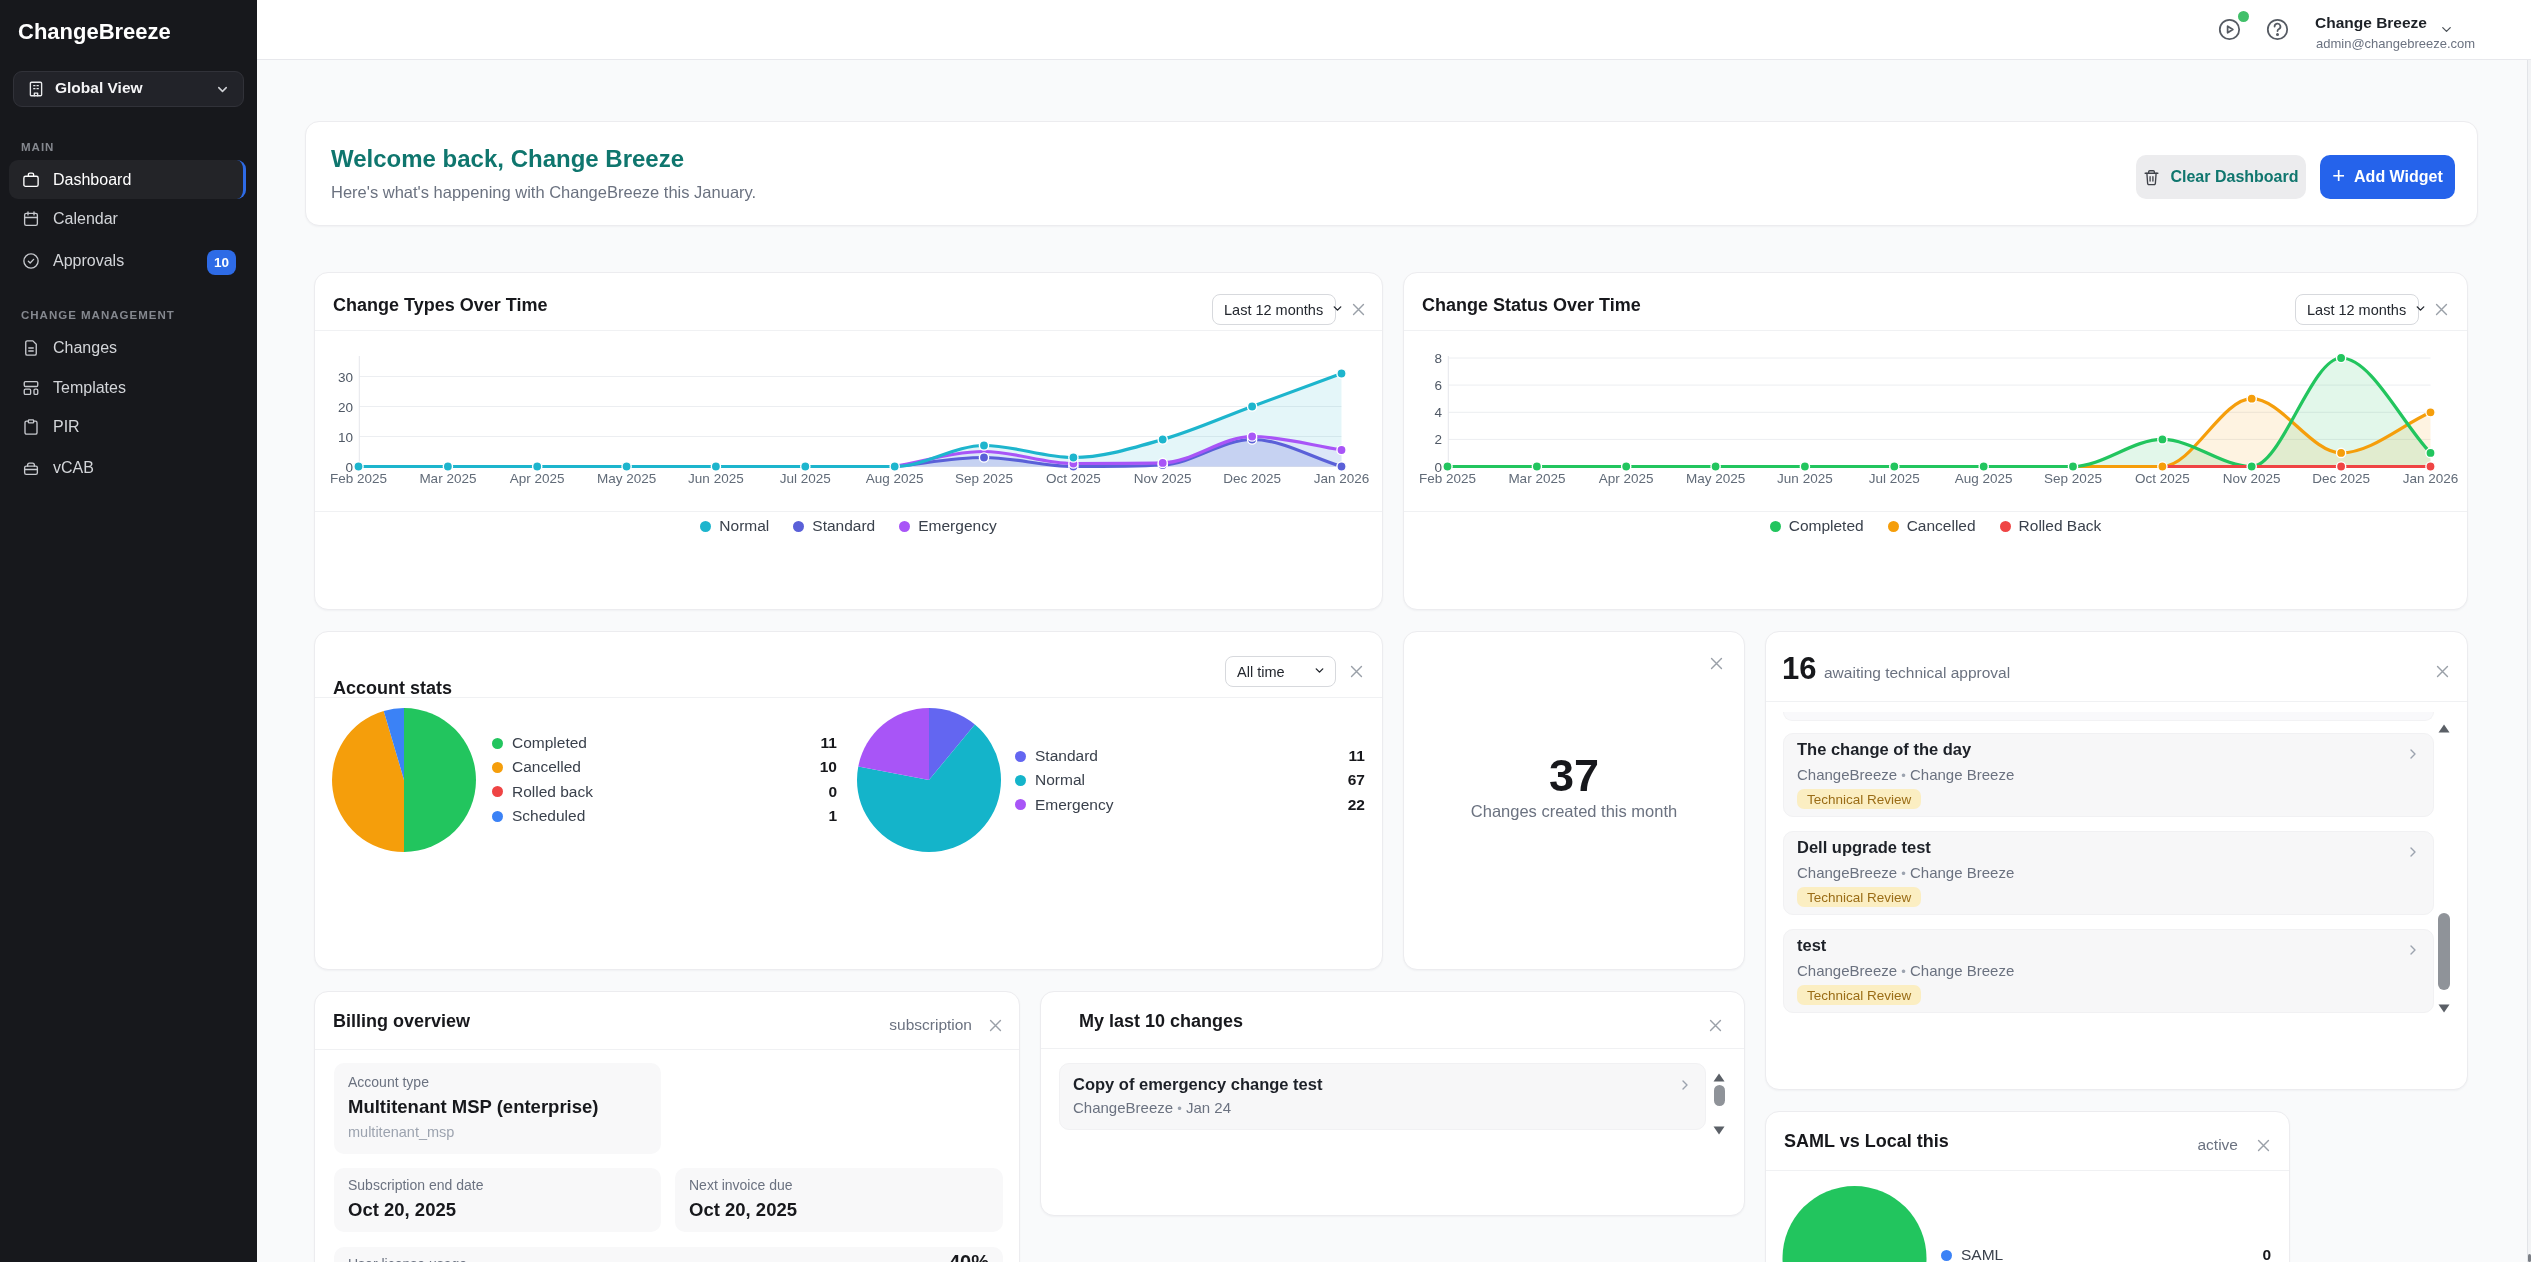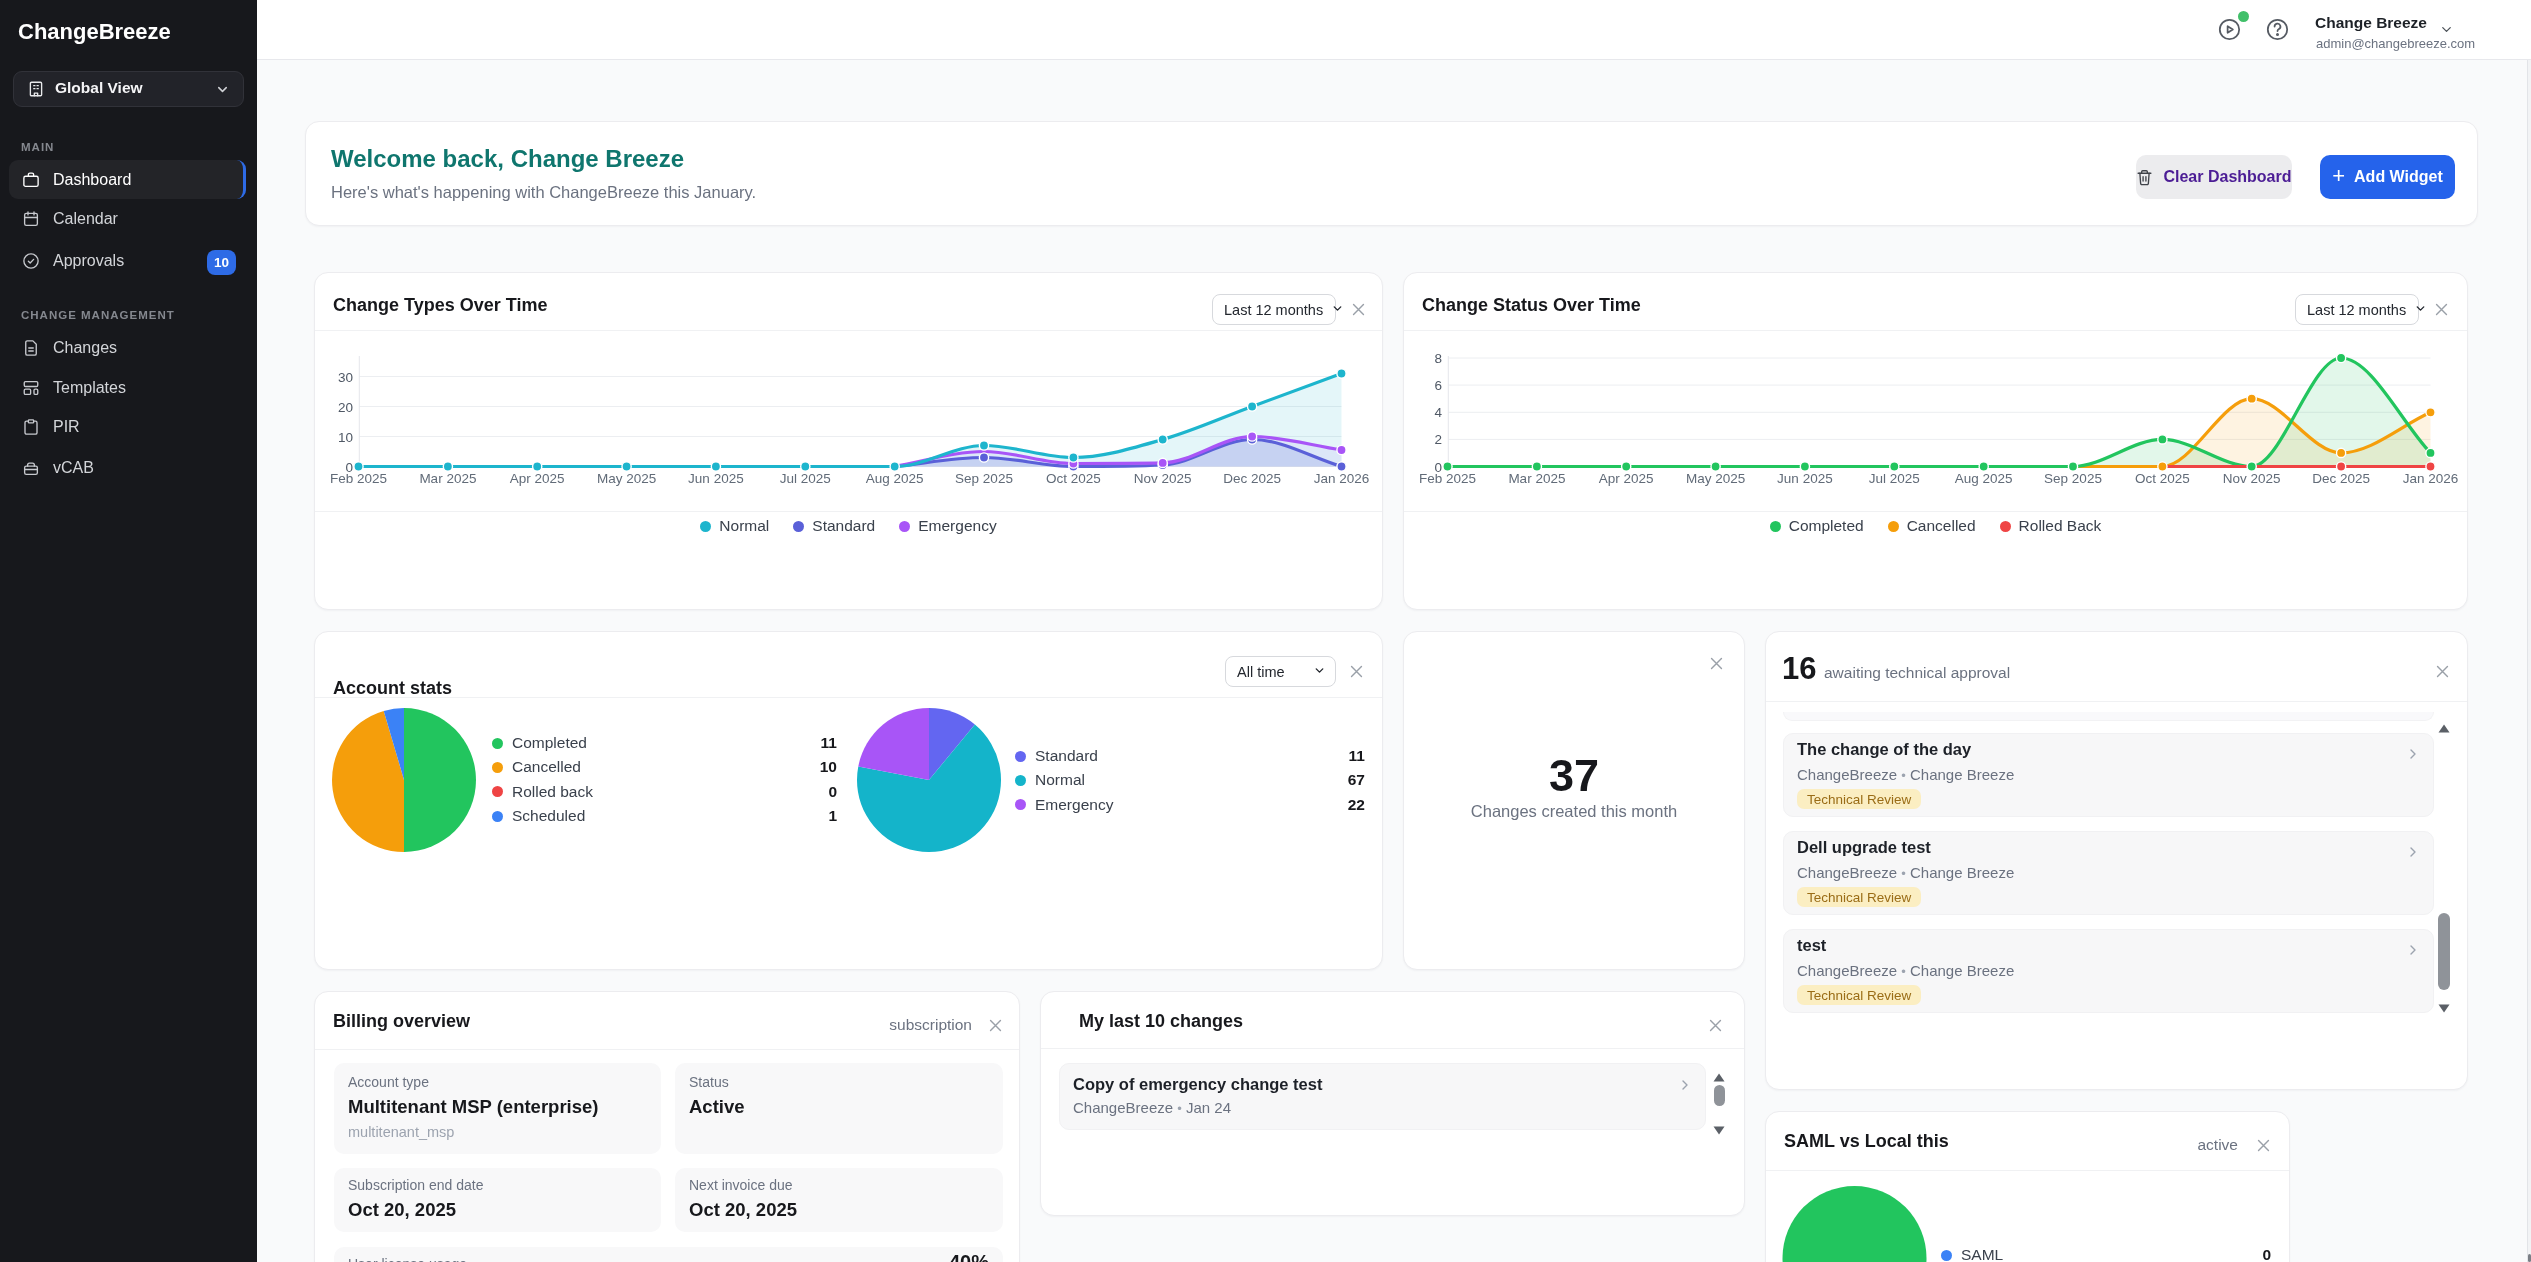--- a/index.html
+++ b/index.html
@@ -90,21 +90,21 @@
         <path d="M15.5 4.2H18a2 2 0 0 1 2 2v13.3a2 2 0 0 1-2 2H6a2 2 0 0 1-2-2V6.2a2 2 0 0 1 2-2h2.5"></path>
       </svg>PIR</div>
 <div class="sideitem" style="top:448px;"><svg class="nicon" viewBox="0 0 24 24" fill="none" stroke="#c7c9ce" stroke-width="1.8" stroke-linecap="round" stroke-linejoin="round">
         <rect x="3.5" y="9.5" width="17" height="11" rx="2.2"></rect>
         <path d="M7.5 9.5V8a2.5 2.5 0 0 1 2.5-2.5h4A2.5 2.5 0 0 1 16.5 8v1.5M3.5 14h17"></path>
       </svg>vCAB</div>
 
 <div class="card" style="left:305px;top:121px;width:2173px;height:105px;">
   <div class="abs" style="left:25px;top:23px;font-size:24px;font-weight:bold;color:#0f766e;">Welcome back, Change Breeze</div>
   <div class="abs" style="left:25px;top:61px;font-size:16.5px;color:#6b7280;">Here's what's happening with ChangeBreeze this January.</div>
-  <div class="abs" style="left:1830px;top:33px;width:156px;height:44px;background:#ececee;border-radius:10px;display:flex;align-items:center;justify-content:center;gap:10px;font-size:16px;font-weight:bold;color:#4c1d95;"><svg width="17" height="17" viewBox="0 0 24 24" fill="none" stroke="#3f4249" stroke-width="1.9" stroke-linecap="round" stroke-linejoin="round">
+  <div class="abs" style="left:1830px;top:33px;width:170px;height:44px;background:#ececee;border-radius:10px;display:flex;align-items:center;justify-content:center;gap:10px;font-size:16px;font-weight:bold;color:#0f766e;"><svg width="17" height="17" viewBox="0 0 24 24" fill="none" stroke="#3f4249" stroke-width="1.9" stroke-linecap="round" stroke-linejoin="round">
           <path d="M3 6h18M8 6V4a1.5 1.5 0 0 1 1.5-1.5h5A1.5 1.5 0 0 1 16 4v2"></path>
           <path d="M5.5 6l1 14.2A1.8 1.8 0 0 0 8.3 22h7.4a1.8 1.8 0 0 0 1.8-1.8L18.5 6"></path>
           <path d="M10 11v6M14 11v6"></path>
         </svg>Clear Dashboard</div>
   <div class="abs" style="left:2014px;top:33px;width:135px;height:44px;background:#2563eb;border-radius:10px;display:flex;align-items:center;justify-content:center;gap:9px;font-size:16px;font-weight:bold;color:#fff;"><span style="font-size:22px;font-weight:400;margin-top:-2px;">+</span>Add Widget</div>
 </div>
 
 <div class="card" style="left:314px;top:272px;width:1069px;height:338px;">
   <div class="cardtitle" style="top:22px;">Change Types Over Time</div>
   <div class="select" style="left:897px;top:21px;width:124px;">Last 12 months<span style="margin-left:auto"><svg width="13" height="13" viewBox="0 0 24 24" fill="none" stroke="#23272e" stroke-width="2.6" stroke-linecap="round" stroke-linejoin="round">
@@ -342,24 +342,20 @@
         <svg width="17" height="17" viewBox="0 0 24 24" fill="none" stroke="#9aa0a8" stroke-width="2" stroke-linecap="round">
           <path d="M5 5l14 14M19 5L5 19"></path>
         </svg>
       </div>
   <div class="hdivider" style="top:57px;"></div>
   <div class="gbox" style="left:19px;top:71px;width:327px;height:91px;">
     <div class="glabel" style="top:11px;">Account type</div>
     <div class="gvalue" style="top:33px;">Multitenant MSP (enterprise)</div>
     <div class="glabel" style="top:61px;font-size:14.5px;color:#9ca3af;">multitenant_msp</div>
   </div>
-  <div class="gbox" style="left:360px;top:71px;width:328px;height:91px;">
-    <div class="glabel" style="top:11px;">Status</div>
-    <div class="gvalue" style="top:33px;">Active</div>
-  </div>
   <div class="gbox" style="left:19px;top:176px;width:327px;height:64px;">
     <div class="glabel" style="top:9px;">Subscription end date</div>
     <div class="gvalue" style="top:31px;">Oct 20, 2025</div>
   </div>
   <div class="gbox" style="left:360px;top:176px;width:328px;height:64px;">
     <div class="glabel" style="top:9px;">Next invoice due</div>
     <div class="gvalue" style="top:31px;">Oct 20, 2025</div>
   </div>
   <div class="gbox" style="left:19px;top:255px;width:669px;height:100px;">
     <div class="glabel" style="top:9px;">User license usage</div>

